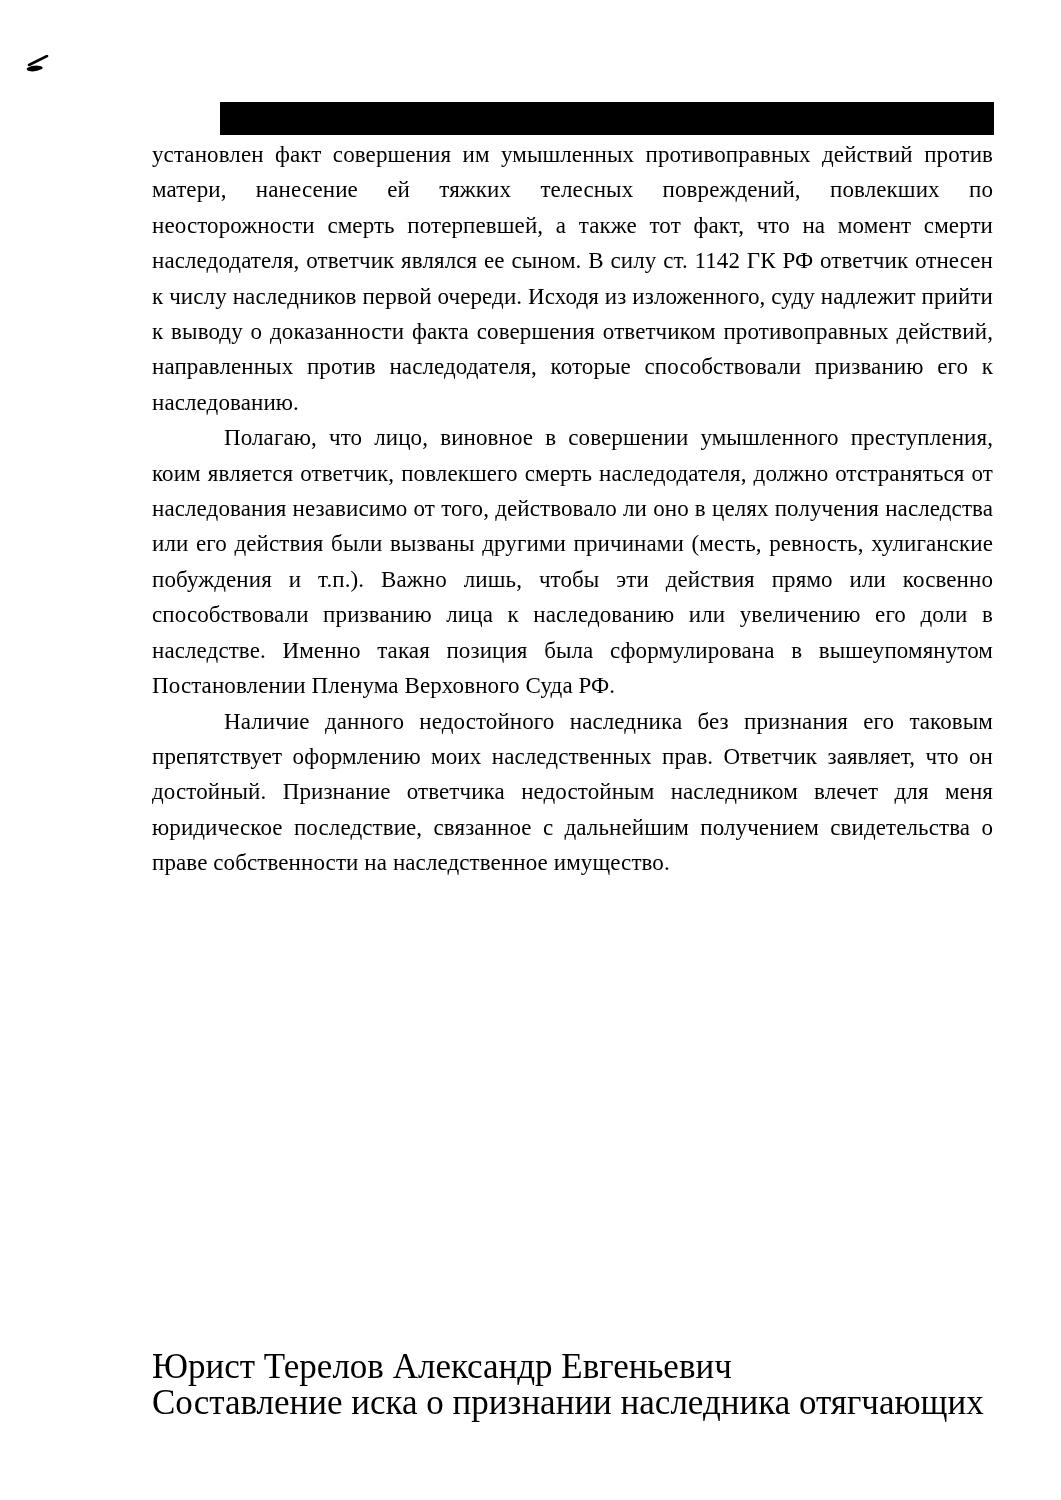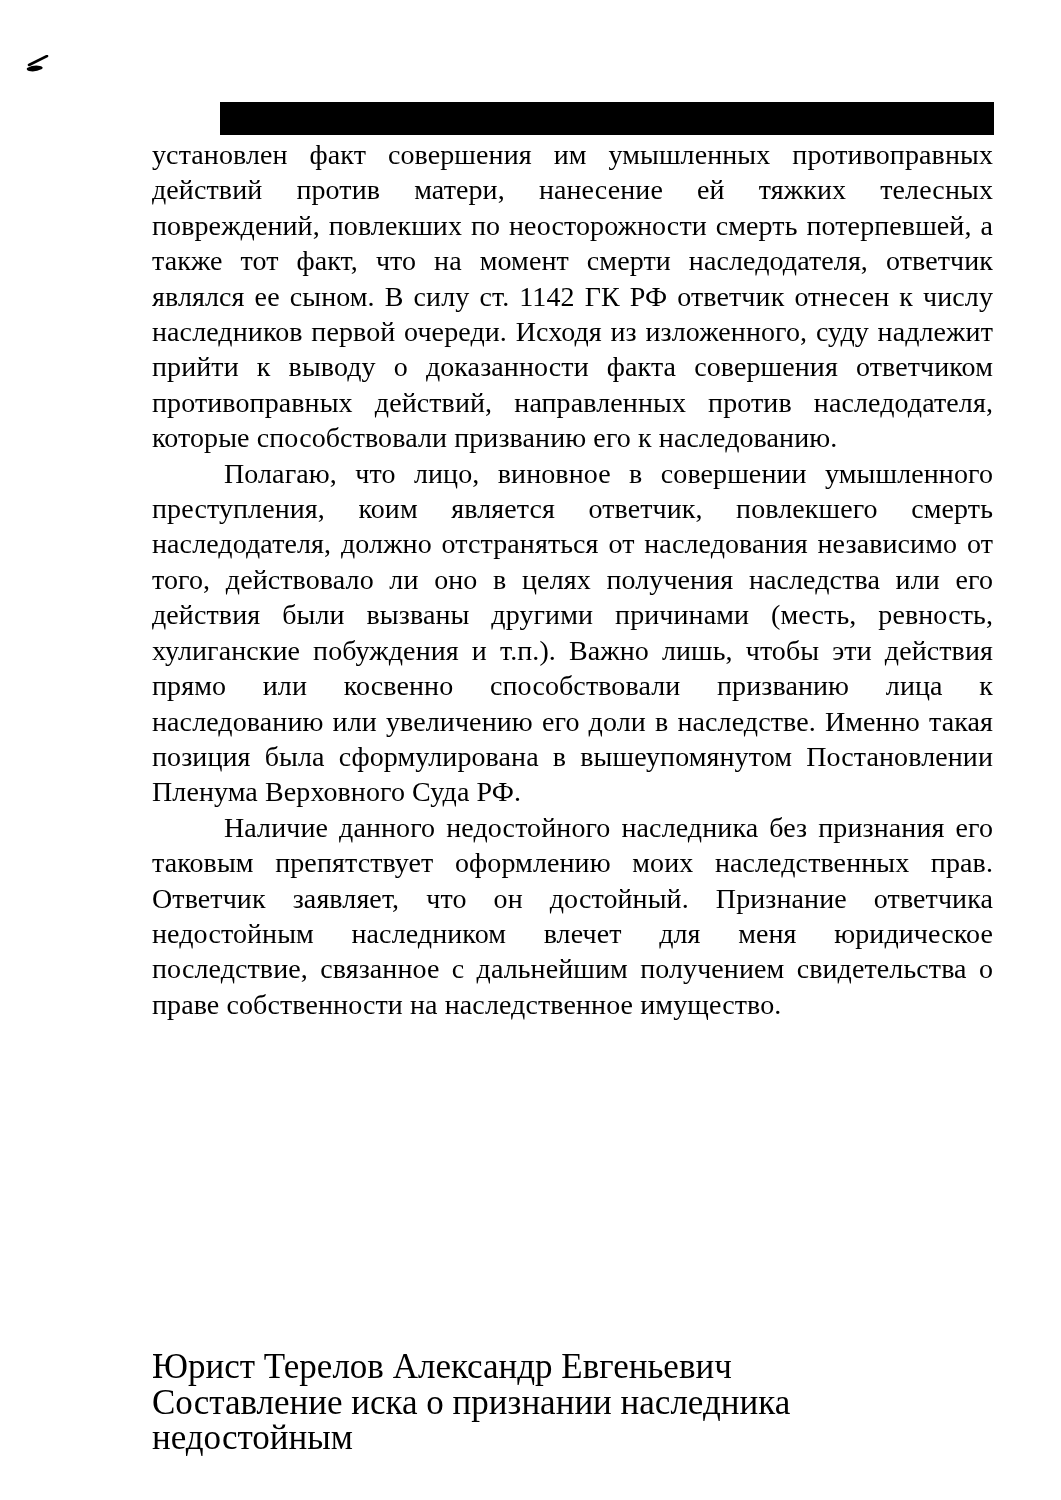--- a/index.html
+++ b/index.html
@@ -29,21 +29,21 @@
     top: 102px;
     width: 774px;
     height: 33px;
     background: #000000;
   }
   .body-text {
     position: absolute;
     left: 152px;
     top: 137px;
     width: 841px;
-    font-size: 28px;
+    font-size: 23px;
     line-height: 35.4px;
     text-align: justify;
     letter-spacing: 0.1px;
   }
   .body-text p {
     margin: 0;
     padding: 0;
   }
   .p-indent {
     text-indent: 72px;
@@ -71,16 +71,16 @@
   <div class="redaction"></div>
 
   <div class="body-text">
     <p>установлен факт совершения им умышленных противоправных действий против матери, нанесение ей тяжких телесных повреждений, повлекших по неосторожности смерть потерпевшей, а также тот факт, что на момент смерти наследодателя, ответчик являлся ее сыном. В силу ст. 1142 ГК РФ ответчик отнесен к числу наследников первой очереди. Исходя из изложенного, суду надлежит прийти к выводу о доказанности факта совершения ответчиком противоправных действий, направленных против наследодателя, которые способствовали призванию его к наследованию.</p>
     <p class="p-indent">Полагаю, что лицо, виновное в совершении умышленного преступления, коим является ответчик, повлекшего смерть наследодателя, должно отстраняться от наследования независимо от того, действовало ли оно в целях получения наследства или его действия были вызваны другими причинами (месть, ревность, хулиганские побуждения и т.п.). Важно лишь, чтобы эти действия прямо или косвенно способствовали призванию лица к наследованию или увеличению его доли в наследстве. Именно такая позиция была сформулирована в вышеупомянутом Постановлении Пленума Верховного Суда РФ.</p>
     <p class="p-indent">Наличие данного недостойного наследника без признания его таковым препятствует оформлению моих наследственных прав. Ответчик заявляет, что он достойный. Признание ответчика недостойным наследником влечет для меня юридическое последствие, связанное с дальнейшим получением свидетельства о праве собственности на наследственное имущество.</p>
   </div>
 
   <div class="footer">
     <div>Юрист Терелов Александр Евгеньевич</div>
-    <div>Составление иска о признании наследника недостойным</div>
+    <div>Составление иска о признании наследника отягчающих</div>
   </div>
 
 </div>
 
 </body></html>

